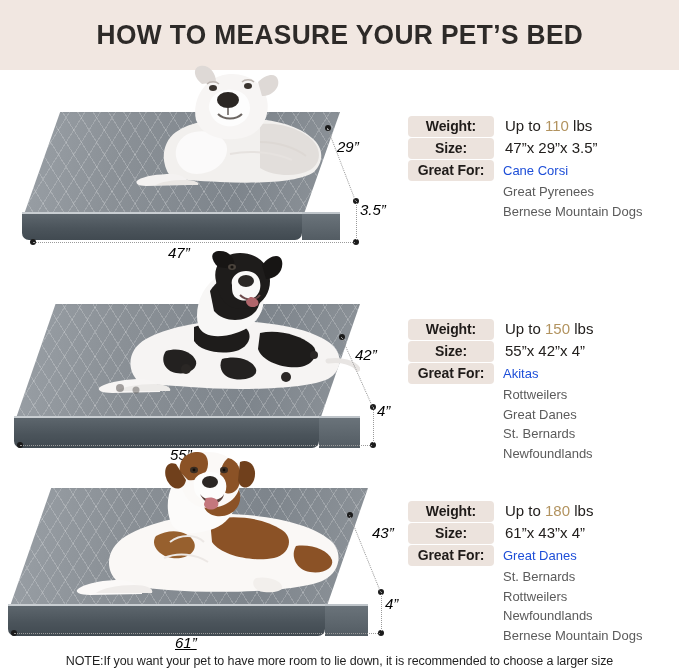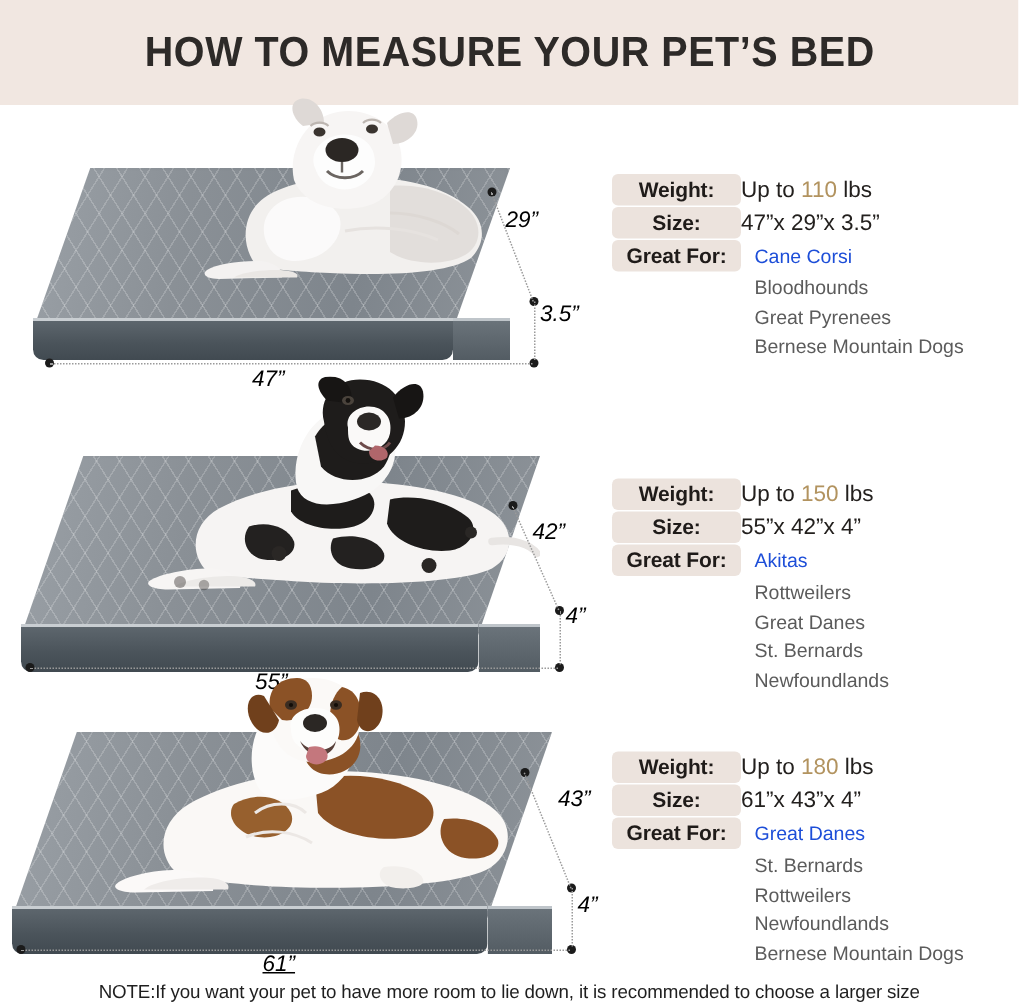--- a/index.html
+++ b/index.html
@@ -149,21 +149,21 @@
     background: #ece3dd;
     border-radius: 4px;
     padding: 2px 6px 3px 6px;
     box-sizing: border-box;
     font-size: 14px;
     font-weight: bold;
     color: #1f1b19;
     letter-spacing: -0.1px;
   }
   .spec-val {
-    padding-left: 0;
+    padding-left: 11px;
     font-size: 15px;
     color: #23201e;
     white-space: nowrap;
   }
   .spec-val .num {
     color: #b2935f;
   }
   .breed-first {
     font-size: 13px;
     color: #1d4ed8;
@@ -269,21 +269,20 @@
     </div>
     <div class="spec-row">
       <div class="spec-key">Size:</div>
       <div class="spec-val">47”x 29”x 3.5”</div>
     </div>
     <div class="spec-row">
       <div class="spec-key">Great For:</div>
       <div class="breed-first">Cane Corsi</div>
     </div>
     <div class="breed-rest">
-      <div>Bloodhounds</div>
       <div>Great Pyrenees</div>
       <div>Bernese Mountain Dogs</div>
     </div>
   </div>
 </div>
 
 <div class="panel" id="panel-1">
 
   <div class="bed-stage">
 

